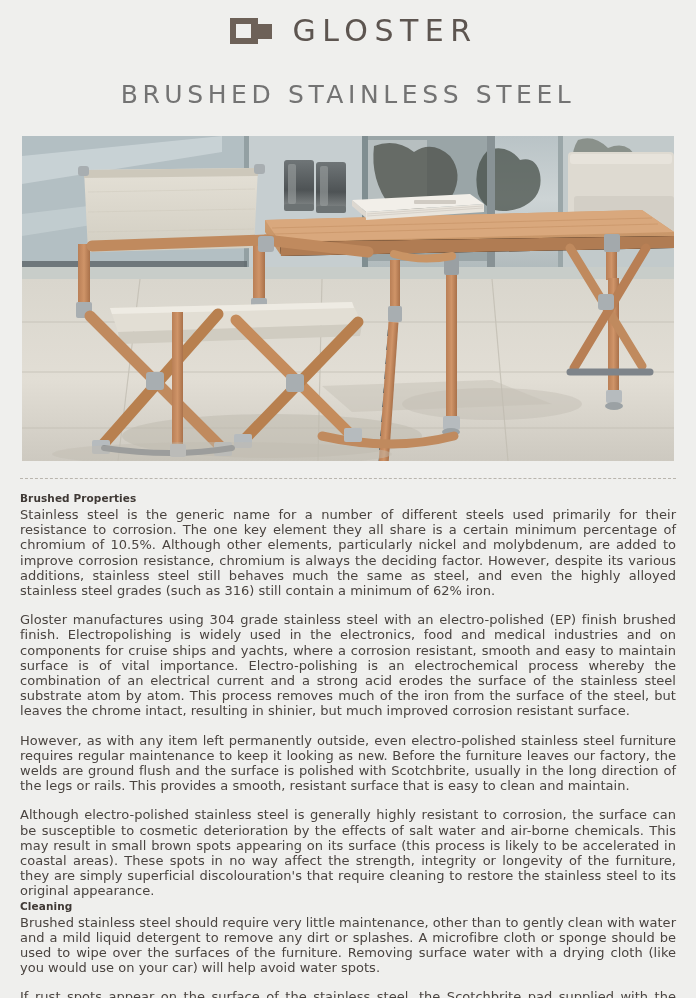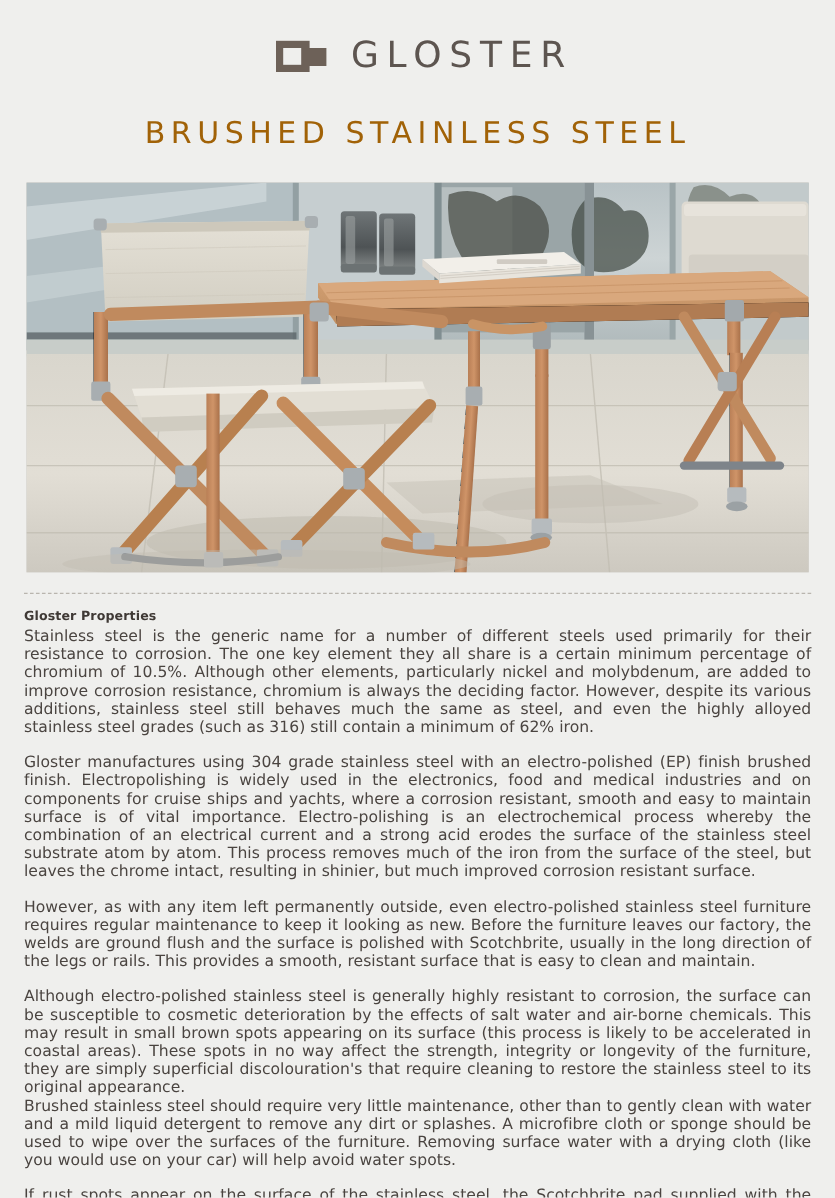--- a/index.html
+++ b/index.html
@@ -14,21 +14,21 @@
     font-family: "DejaVu Sans", sans-serif;
     color: #4a4440;
     overflow: hidden;
     position: relative;
   }
 
   
   .page { width: 696px; height: 998px; position: relative; }
 
   .brand-header {
-    padding-top: 32px;
+    padding-top: 16px;
     display: flex;
     justify-content: center;
     align-items: center;
     gap: 18px;
     margin-left: 12px;
   }
 
   .brand-mark {
     width: 42px;
     height: 26px;
@@ -60,21 +60,21 @@
     color: #5d5550;
     font-weight: 400;
     line-height: 1;
     padding-left: 2px;
   }
 
   
   .doc-title {
     margin-top: 34px;
     text-align: center;
-    color: #a16207;
+    color: #737373;
     font-size: 25px;
     font-weight: 400;
     letter-spacing: 4.6px;
     line-height: 30px;
   }
   .doc-title .line2 { display: block; }
 
   
   .hero {
     margin: 26px 22px 0 22px;
@@ -309,26 +309,27 @@
 
       <ellipse cx="200" cy="318" rx="170" ry="12" fill="#c0bcb1" opacity="0.45"></ellipse>
     </svg>
   </div>
 
   <div class="divider"></div>
 
   <div class="content">
 
     <div>
-      <div class="section-heading">Gloster Properties</div>
+      <div class="section-heading">Brushed Properties</div>
       <p class="para">Stainless steel is the generic name for a number of different steels used primarily for their resistance to corrosion. The one key element they all share is a certain minimum percentage of chromium of 10.5%. Although other elements, particularly nickel and molybdenum, are added to improve corrosion resistance, chromium is always the deciding factor. However, despite its various additions, stainless steel still behaves much the same as steel, and even the highly alloyed stainless steel grades (such as 316) still contain a minimum of 62% iron.</p>
       <p class="para">Gloster manufactures using 304 grade stainless steel with an electro-polished (EP) finish brushed finish. Electropolishing is widely used in the electronics, food and medical industries and on components for cruise ships and yachts, where a corrosion resistant, smooth and easy to maintain surface is of vital importance. Electro-polishing is an electrochemical process whereby the combination of an electrical current and a strong acid erodes the surface of the stainless steel substrate atom by atom. This process removes much of the iron from the surface of the steel, but leaves the chrome intact, resulting in shinier, but much improved corrosion resistant surface.</p>
       <p class="para">However, as with any item left permanently outside, even electro-polished stainless steel furniture requires regular maintenance to keep it looking as new. Before the furniture leaves our factory, the welds are ground flush and the surface is polished with Scotchbrite, usually in the long direction of the legs or rails. This provides a smooth, resistant surface that is easy to clean and maintain.</p>
       <p class="para">Although electro-polished stainless steel is generally highly resistant to corrosion, the surface can be susceptible to cosmetic deterioration by the effects of salt water and air-borne chemicals. This may result in small brown spots appearing on its surface (this process is likely to be accelerated in coastal areas). These spots in no way affect the strength, integrity or longevity of the furniture, they are simply superficial discolouration's that require cleaning to restore the stainless steel to its original appearance.</p>
     </div>
 
     <div>
+      <div class="section-heading">Cleaning</div>
       <p class="para">Brushed stainless steel should require very little maintenance, other than to gently clean with water and a mild liquid detergent to remove any dirt or splashes. A microfibre cloth or sponge should be used to wipe over the surfaces of the furniture. Removing surface water with a drying cloth (like you would use on your car) will help avoid water spots.</p>
       <p class="para">If rust spots appear on the surface of the stainless steel, the Scotchbrite pad supplied with the furniture can be used to clean the area. Gently rub the Scotchbrite pad in the same direction as the existing brushed surface of the stainless steel, until the rust spot is removed. Never use steel wool to clean stainless steel, as the carbon steel will contaminate the stainless steel, causing rust.</p>
     </div>
 
   </div>
 </div>
 
 </body></html>

